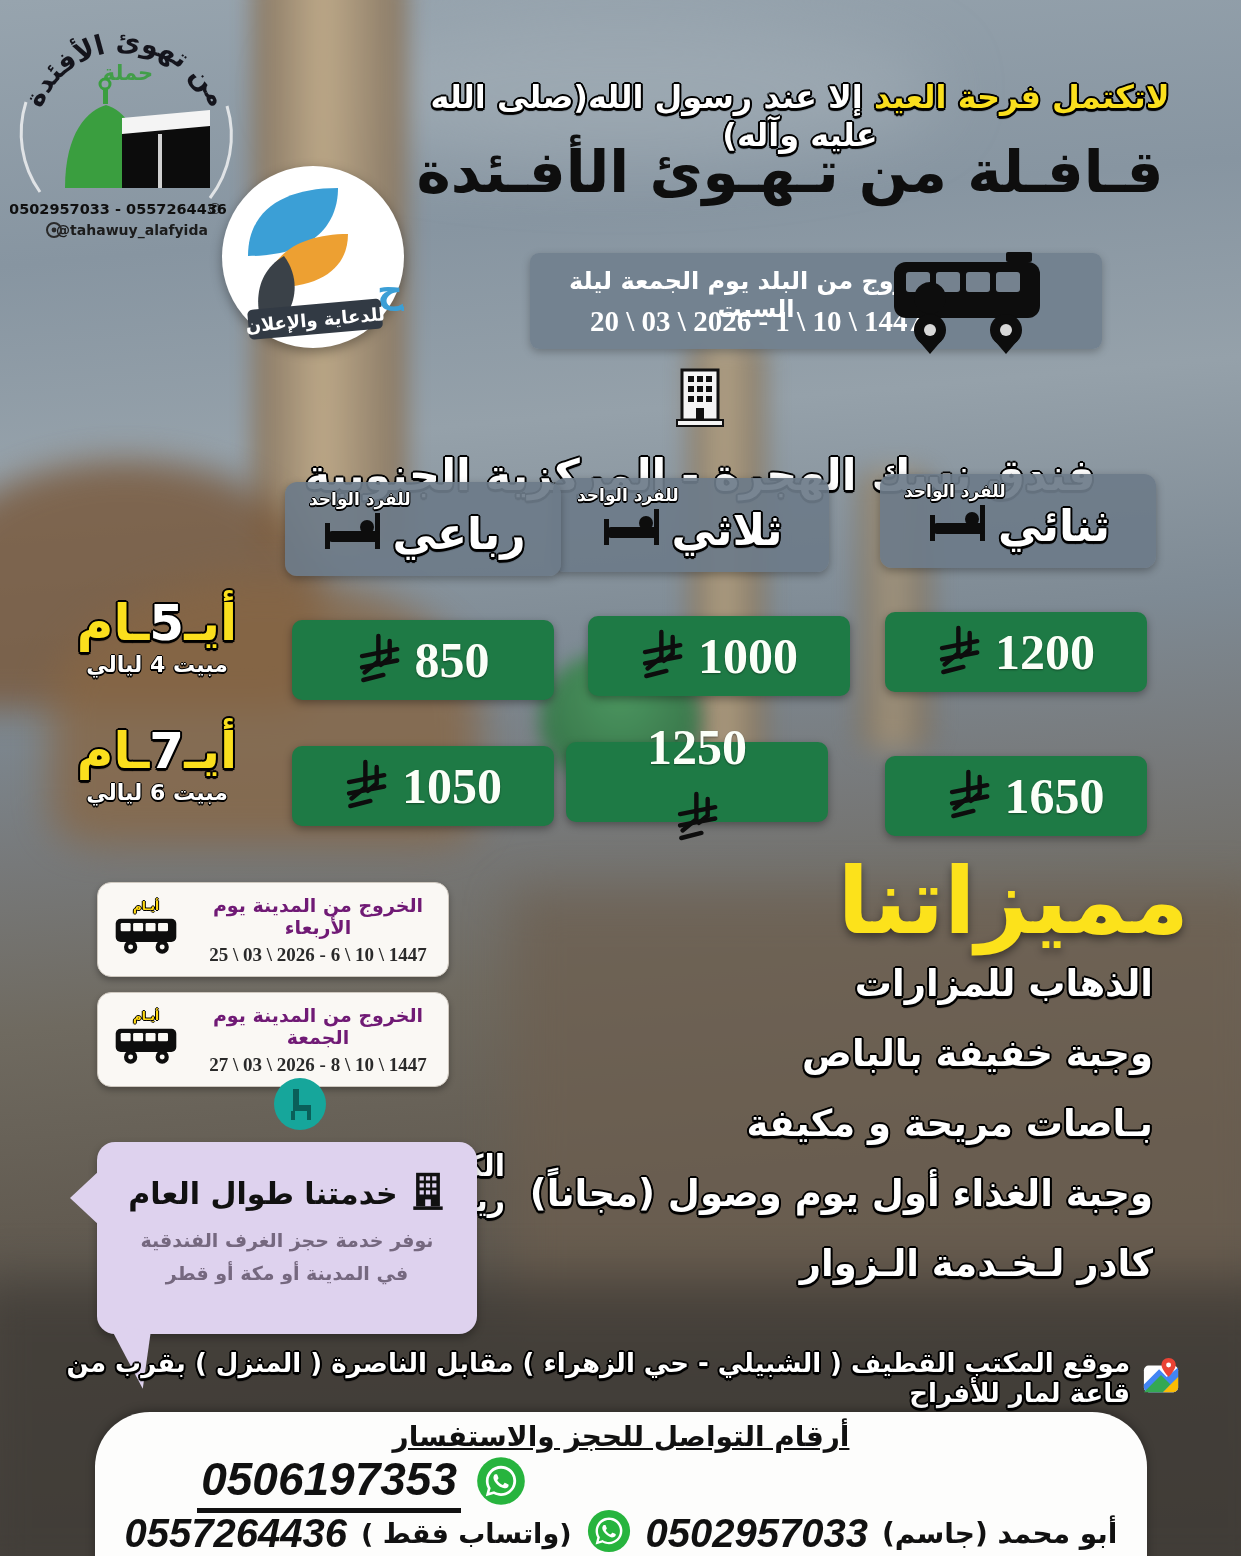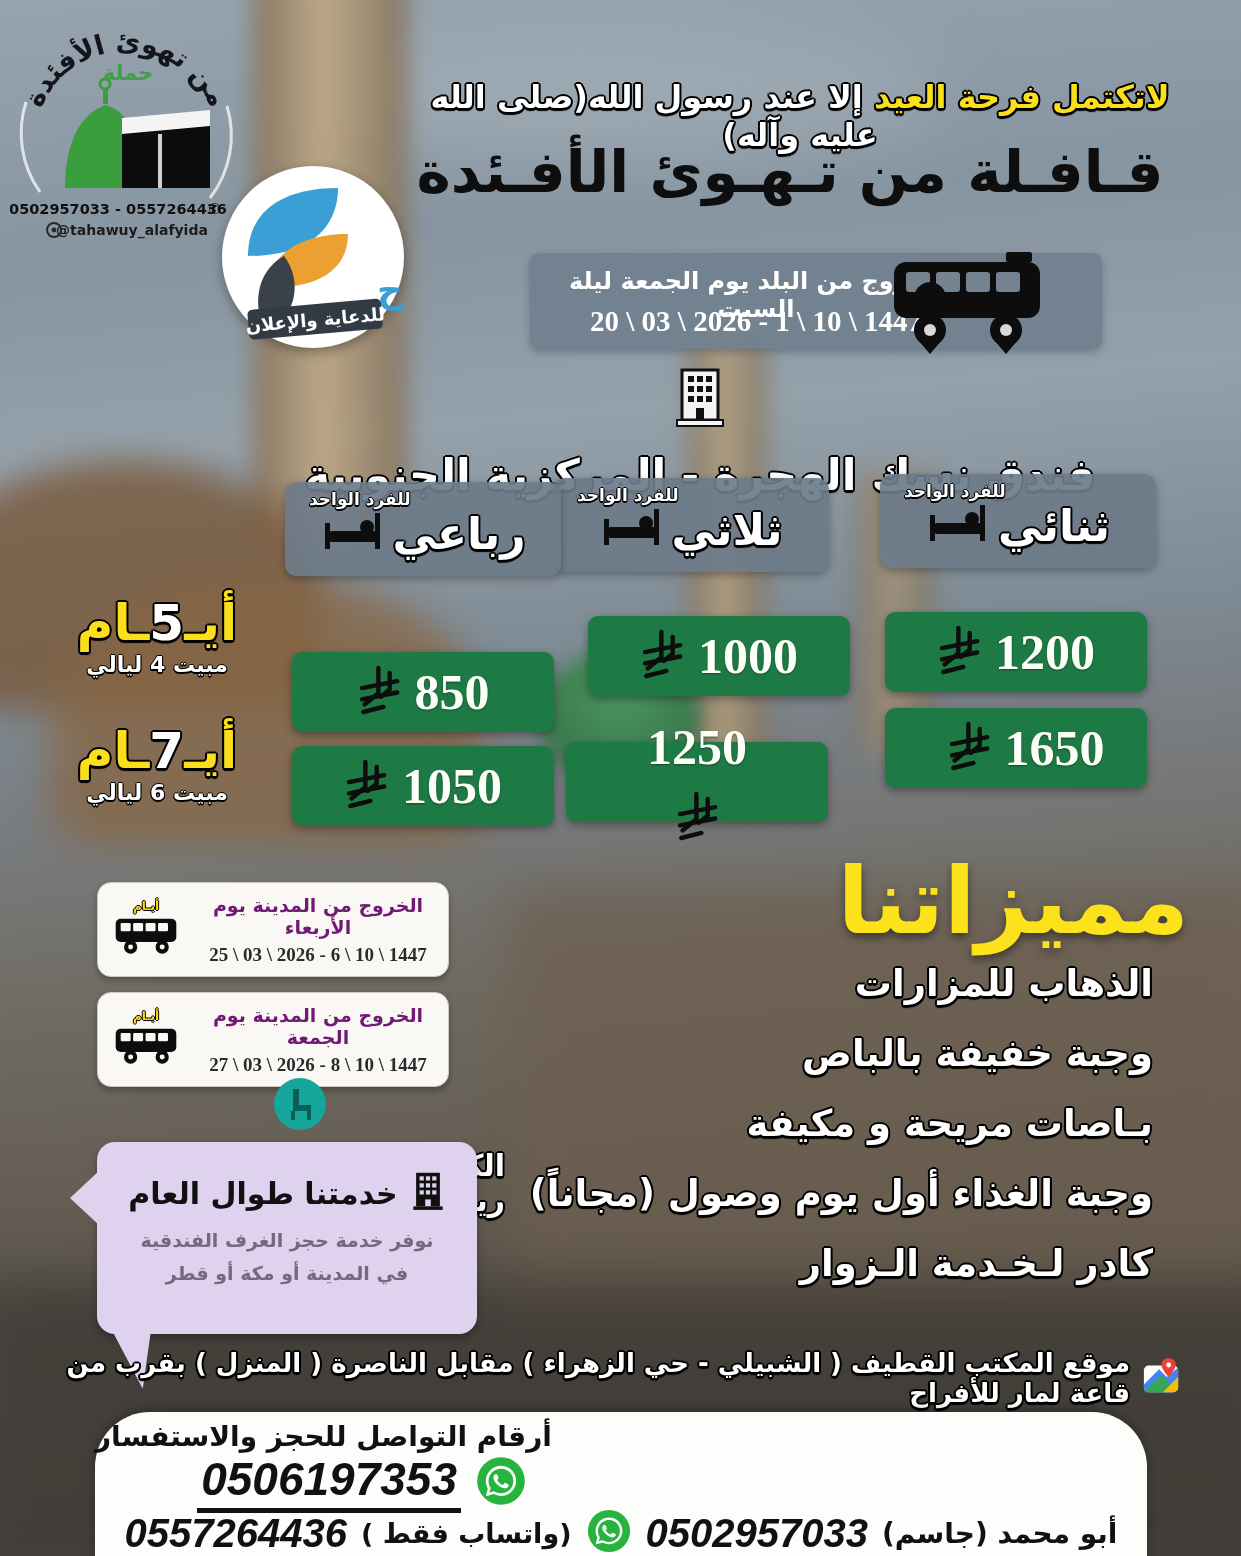--- a/index.html
+++ b/index.html
@@ -59,21 +59,21 @@
   .bubble .tail { position:absolute; right:330px; bottom:-52px; width:0; height:0; border-top:58px solid #ded2ee; border-left:42px solid transparent; transform:rotate(8deg); }
   .bubble .b-title-row { display:flex; align-items:center; justify-content:center; gap:12px; padding-top:28px; }
   .bubble .b-title { font-size:30px; font-weight:900; color:#111; }
   .bubble .b-lines { margin-top:8px; text-align:center; }
   .bubble .b-line { font-size:19px; font-weight:900; color:#75687f; line-height:33px; }
 
   .loc-row { left:60px; top:1348px; width:1120px; display:flex; align-items:center; justify-content:center; gap:12px; }
   .loc-text { font-size:26px; font-weight:900; }
 
   .contact-box { left:95px; top:1412px; width:1052px; height:160px; background:#fdfdfc; border-radius:55px 55px 0 0; box-shadow:0 -2px 10px rgba(0,0,0,.3); }
-  .c-title { position:absolute; top:8px; left:0; right:0; text-align:left; font-size:28px; font-weight:900; color:#111; }
+  .c-title { position:absolute; top:8px; left:0; right:0; text-align:center; font-size:28px; font-weight:900; color:#111;text-decoration:underline; }
   .c-row1 { position:absolute; top:40px; right:620px; display:flex; align-items:center; gap:14px; flex-direction:row; }
   .c-phone-big { font-size:46px; font-weight:900; font-style:italic; color:#111; font-family:"Liberation Sans", sans-serif; border-bottom:5px solid #111; padding:0 4px 2px; direction:ltr; }
   .c-row2 { position:absolute; top:96px; right:25px; left:25px; display:flex; align-items:center; justify-content:center; gap:14px; }
   .c-name { font-size:28px; font-weight:900; color:#111; }
   .c-phone { font-size:40px; font-weight:900; font-style:italic; color:#111; font-family:"Liberation Sans", sans-serif; direction:ltr; }
   .c-note { font-size:27px; font-weight:900; color:#111; }
 
   .logo-wrap { left:10px; top:2px; width:232px; height:244px; }
   .farah { left:222px; top:166px; width:182px; height:182px; background:#fff; border-radius:50%; box-shadow:0 4px 12px rgba(0,0,0,.35); }
 
@@ -255,39 +255,39 @@
   <div class="price-box" style="left:588px;top:616px;">
     <span class="num">1000</span>
     <span><svg width="44" height="52" viewBox="0 0 70 82" fill="none" stroke="#0d0d0d" stroke-width="7" stroke-linecap="round">
           <path d="M34 6 V46 L12 64"></path>
           <path d="M52 14 V40 L38 52"></path>
           <path d="M8 38 L64 27"></path>
           <path d="M8 56 L64 45"></path>
           <path d="M10 76 L42 68"></path>
         </svg></span>
   </div>
-  <div class="price-box" style="left:292px;top:652px;">
+  <div class="price-box" style="left:292px;top:620px;">
     <span class="num">850</span>
     <span><svg width="44" height="52" viewBox="0 0 70 82" fill="none" stroke="#0d0d0d" stroke-width="7" stroke-linecap="round">
           <path d="M34 6 V46 L12 64"></path>
           <path d="M52 14 V40 L38 52"></path>
           <path d="M8 38 L64 27"></path>
           <path d="M8 56 L64 45"></path>
           <path d="M10 76 L42 68"></path>
         </svg></span>
   </div>
 
   <div class="day-label" style="left:32px;top:726px;">
     <div class="day-word oy">
       <span>أيـ</span><span class="n ow">7</span><span>ـام</span>
     </div>
     <div class="day-nights ow-sm">مبيت 6 ليالي</div>
   </div>
 
-  <div class="price-box" style="left:885px;top:708px;padding-left:19px;">
+  <div class="price-box" style="left:885px;top:756px;padding-left:19px;">
     <span class="num">1650</span>
     <span><svg width="44" height="52" viewBox="0 0 70 82" fill="none" stroke="#0d0d0d" stroke-width="7" stroke-linecap="round">
           <path d="M34 6 V46 L12 64"></path>
           <path d="M52 14 V40 L38 52"></path>
           <path d="M8 38 L64 27"></path>
           <path d="M8 56 L64 45"></path>
           <path d="M10 76 L42 68"></path>
         </svg></span>
   </div>
   <div class="price-box" style="left:566px;top:742px;flex-direction:column;">

